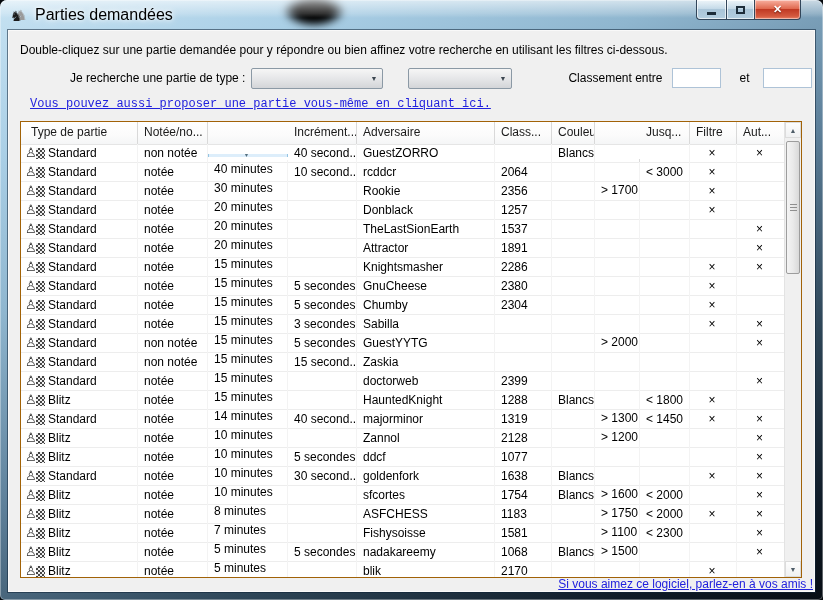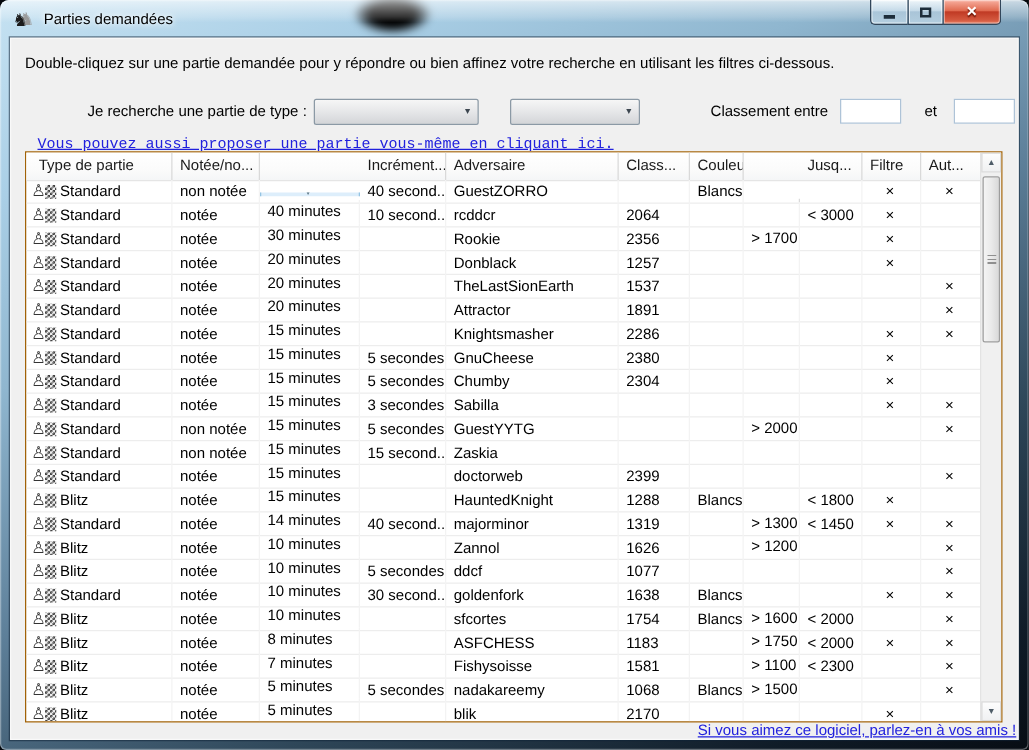--- a/index.html
+++ b/index.html
@@ -7,36 +7,36 @@
     background:linear-gradient(155deg,#c6e2f2 0%,#aacfe6 16%,#8fb6cf 32%,#5d7f99 52%,#2e4658 72%,#101c28 90%,#070d14 100%);
     box-shadow:inset 0 0 0 1px rgba(255,255,255,.35);}
   
   .titlebar{position:absolute;top:0;left:0;right:0;height:30px;}
   .titlebar .sheen{position:absolute;inset:0;background:linear-gradient(#ffffff99,#ffffff33 45%,#ffffff00 60%);pointer-events:none;}
   .silhouette{position:absolute;left:282px;top:-6px;width:64px;height:34px;background:radial-gradient(closest-side,#000 55%,rgba(0,0,0,.6) 75%,rgba(0,0,0,0));filter:blur(3px);}
   .title-group{position:absolute;left:10px;top:6px;display:flex;align-items:center;gap:7px;}
   .app-icon{position:relative;width:18px;height:18px;font-size:14px;line-height:18px;}
   .app-icon .k2{position:absolute;left:5px;top:0;color:#9a9a9a;}
   .app-icon .k1{position:absolute;left:0;top:1px;color:#1b1b1b;}
-  .title-text{font-size:12px;color:#000;text-shadow:0 0 4px #fff,0 0 8px #fff;}
+  .title-text{font-size:16px;color:#000;text-shadow:0 0 4px #fff,0 0 8px #fff;}
   .caption-group{position:absolute;top:0;right:22px;display:flex;}
   .cap-btn{height:19px;border:1px solid #32465a;border-top:none;display:flex;align-items:center;justify-content:center;
     background:linear-gradient(#f4fafdcc,#cfe2efaa 45%,#a8c4d8aa 50%,#c2d9e8cc);box-shadow:inset 0 0 0 1px rgba(255,255,255,.65);cursor:default;}
   .cap-min{width:29px;border-radius:0 0 0 4px;border-right:none;}
   .cap-max{width:27px;}
   .cap-close{width:45px;border-left:none;border-radius:0 0 4px 0;
     background:linear-gradient(#f8b0a0,#e06a50 45%,#c03a24 50%,#d4593f 85%,#e98266);box-shadow:inset 0 0 0 1px rgba(255,255,255,.45);}
   .glyph-min{width:9px;height:3px;background:#1d2d3a;margin-top:8px;}
   .glyph-max{width:9px;height:8px;border:2px solid #1d2d3a;box-sizing:border-box;background:transparent;}
   .glyph-close{color:#fff;font-size:11px;font-weight:bold;text-shadow:0 1px 1px #6d1505;}
   
   .client{position:absolute;left:8px;right:8px;top:30px;bottom:8px;background:#f0f0f0;
     box-shadow:0 0 0 1px rgba(15,35,55,.55), inset 0 0 0 1px rgba(255,255,255,.6);font-size:12px;color:#000;}
   .intro{margin:13px 0 0 12px;}
-  .filter-row{margin-top:21px;height:22px;display:flex;align-items:center;padding-left:62px;}
+  .filter-row{margin-top:10px;height:22px;display:flex;align-items:center;padding-left:62px;}
   .combo{position:relative;height:21px;border:1px solid #8b99a5;border-radius:2px;box-sizing:border-box;
     background:linear-gradient(#f6f6f6,#e4e5e7 55%,#d3d5d8);}
   .combo .arrow{position:absolute;right:5px;top:6px;font-size:7px;color:#3c4650;}
   .combo1{width:132px;margin-left:6px;}
   .combo2{width:104px;margin-left:25px;}
   .lbl-classement{margin-left:56px;}
   .txt-input{width:49px;height:20px;border:1px solid #aec3d7;box-sizing:border-box;background:#fff;font:12px "Liberation Sans",sans-serif;padding:0 3px;}
   .inp1{margin-left:9px;}
   .lbl-et{margin-left:19px;}
   .inp2{margin-left:13px;}
@@ -427,21 +427,21 @@
               <span class="piece-icon">
                 <span class="pawn">♙</span>
                 <span class="board"></span>
               </span>
               <span>Blitz</span>
             </div>
             <div class="cell c1">notée</div>
             <div class="cell c2">10 minutes</div>
             <div class="cell c3"></div>
             <div class="cell c4">Zannol</div>
-            <div class="cell c5">1626</div>
+            <div class="cell c5">2128</div>
             <div class="cell c6"></div>
             <div class="cell c7"></div>
             <div class="cell c8"></div>
             <div class="cell c9 center"></div>
             <div class="cell c10 center">×</div>
           </div>
           <div class="trow">
             <div class="cell c0">
               <span class="piece-icon">
                 <span class="pawn">♙</span>

